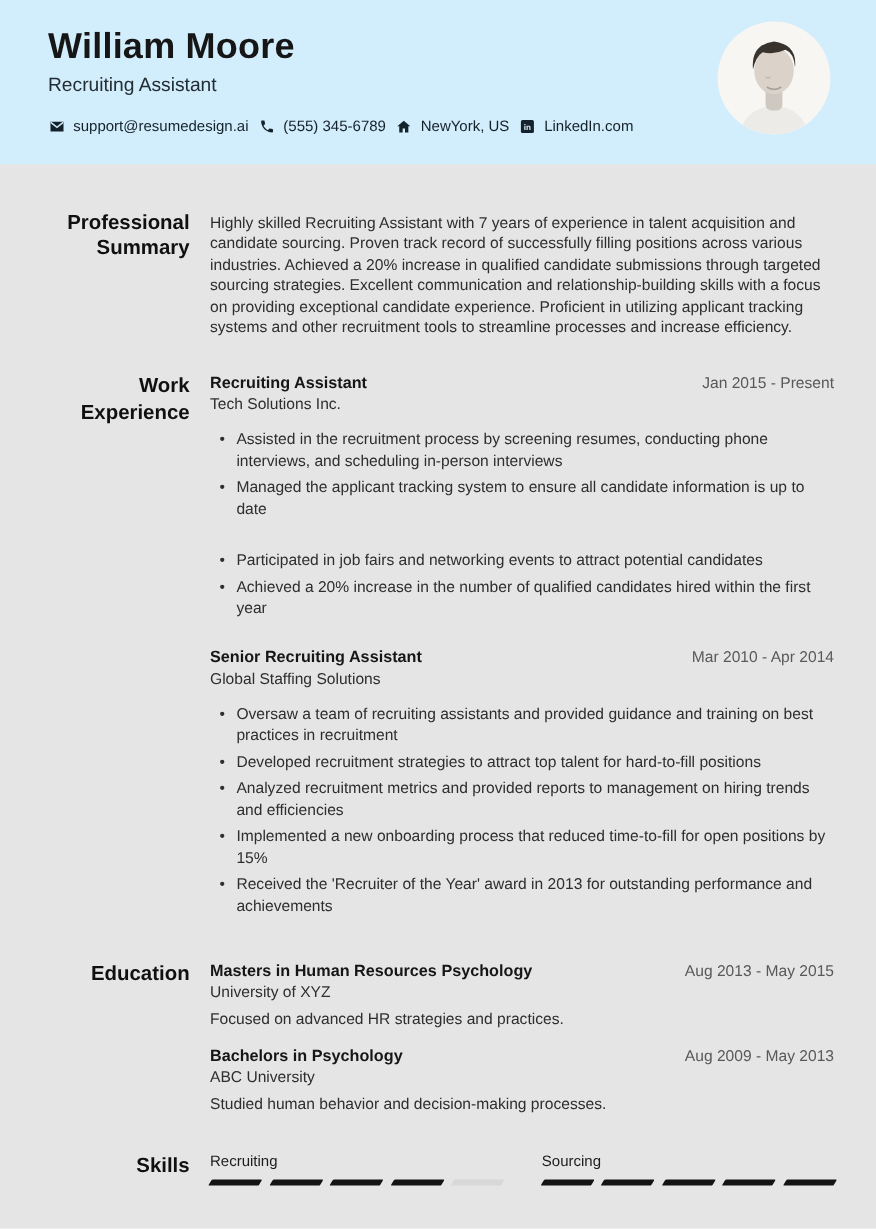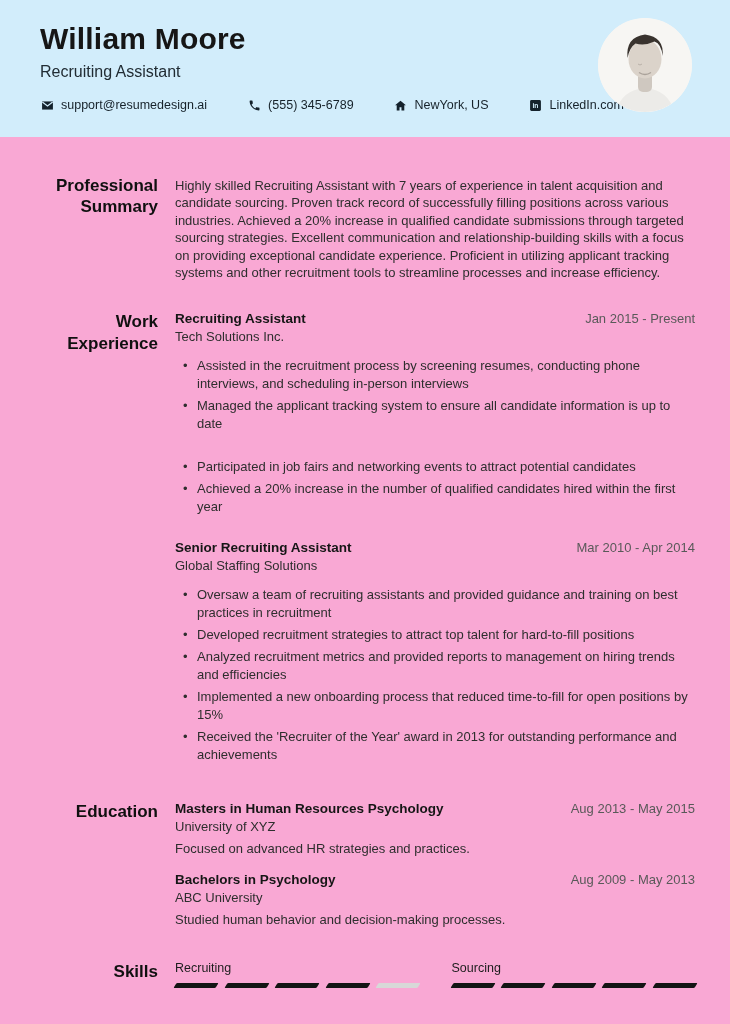--- a/index.html
+++ b/index.html
@@ -7,28 +7,28 @@
     --text-primary:#1f1f1f;
     --text-secondary:#2e2e2e;
     --date-text:#595959;
     --bar-filled:#141414;
     --bar-empty:#d8d8d8;
   }
   *{box-sizing:border-box}
   html,body{margin:0;padding:0;background:#ffffff}
   .page{
     width:730px;height:1024px;overflow:hidden;position:relative;
-    font-family:"Liberation Sans",sans-serif;color:var(--text-primary);background:#f9a8d4;
+    font-family:"Liberation Sans",sans-serif;color:var(--text-primary);background:#e5e5e5;
   }
   
   .header{height:137px;background:var(--header-bg);position:relative}
   .header-inner{padding:22px 0 0 40px}
   .name{margin:0;font-size:30px;font-weight:bold;letter-spacing:.2px;color:#161616;line-height:1.1}
   .job-subtitle{margin-top:8px;font-size:16px;color:#212c33}
-  .contacts{display:flex;align-items:center;gap:40px;margin-top:17px;font-size:12.5px;color:#16222a}
+  .contacts{display:flex;align-items:center;gap:8px;margin-top:17px;font-size:12.5px;color:#16222a}
   .contact{display:flex;align-items:center;gap:7px}
   .contact .ic{width:14px;height:14px;display:flex;align-items:center;justify-content:center}
   .contact .ic svg{width:13px;height:13px;display:block;color:#14222c}
   .photo{position:absolute;top:18px;left:598px;width:94px;height:94px;border-radius:50%;overflow:hidden;background:#f7f6f4}
   .photo svg{display:block;width:94px;height:94px}
   
   .resume-body{padding-top:38px}
   .section{display:grid;grid-template-columns:122px 1fr;column-gap:17px;padding:0 35px 0 36px}
   .section + .section{margin-top:30px}
   .sec-label{text-align:right;font-size:17px;font-weight:bold;line-height:1.25;color:#101010}

